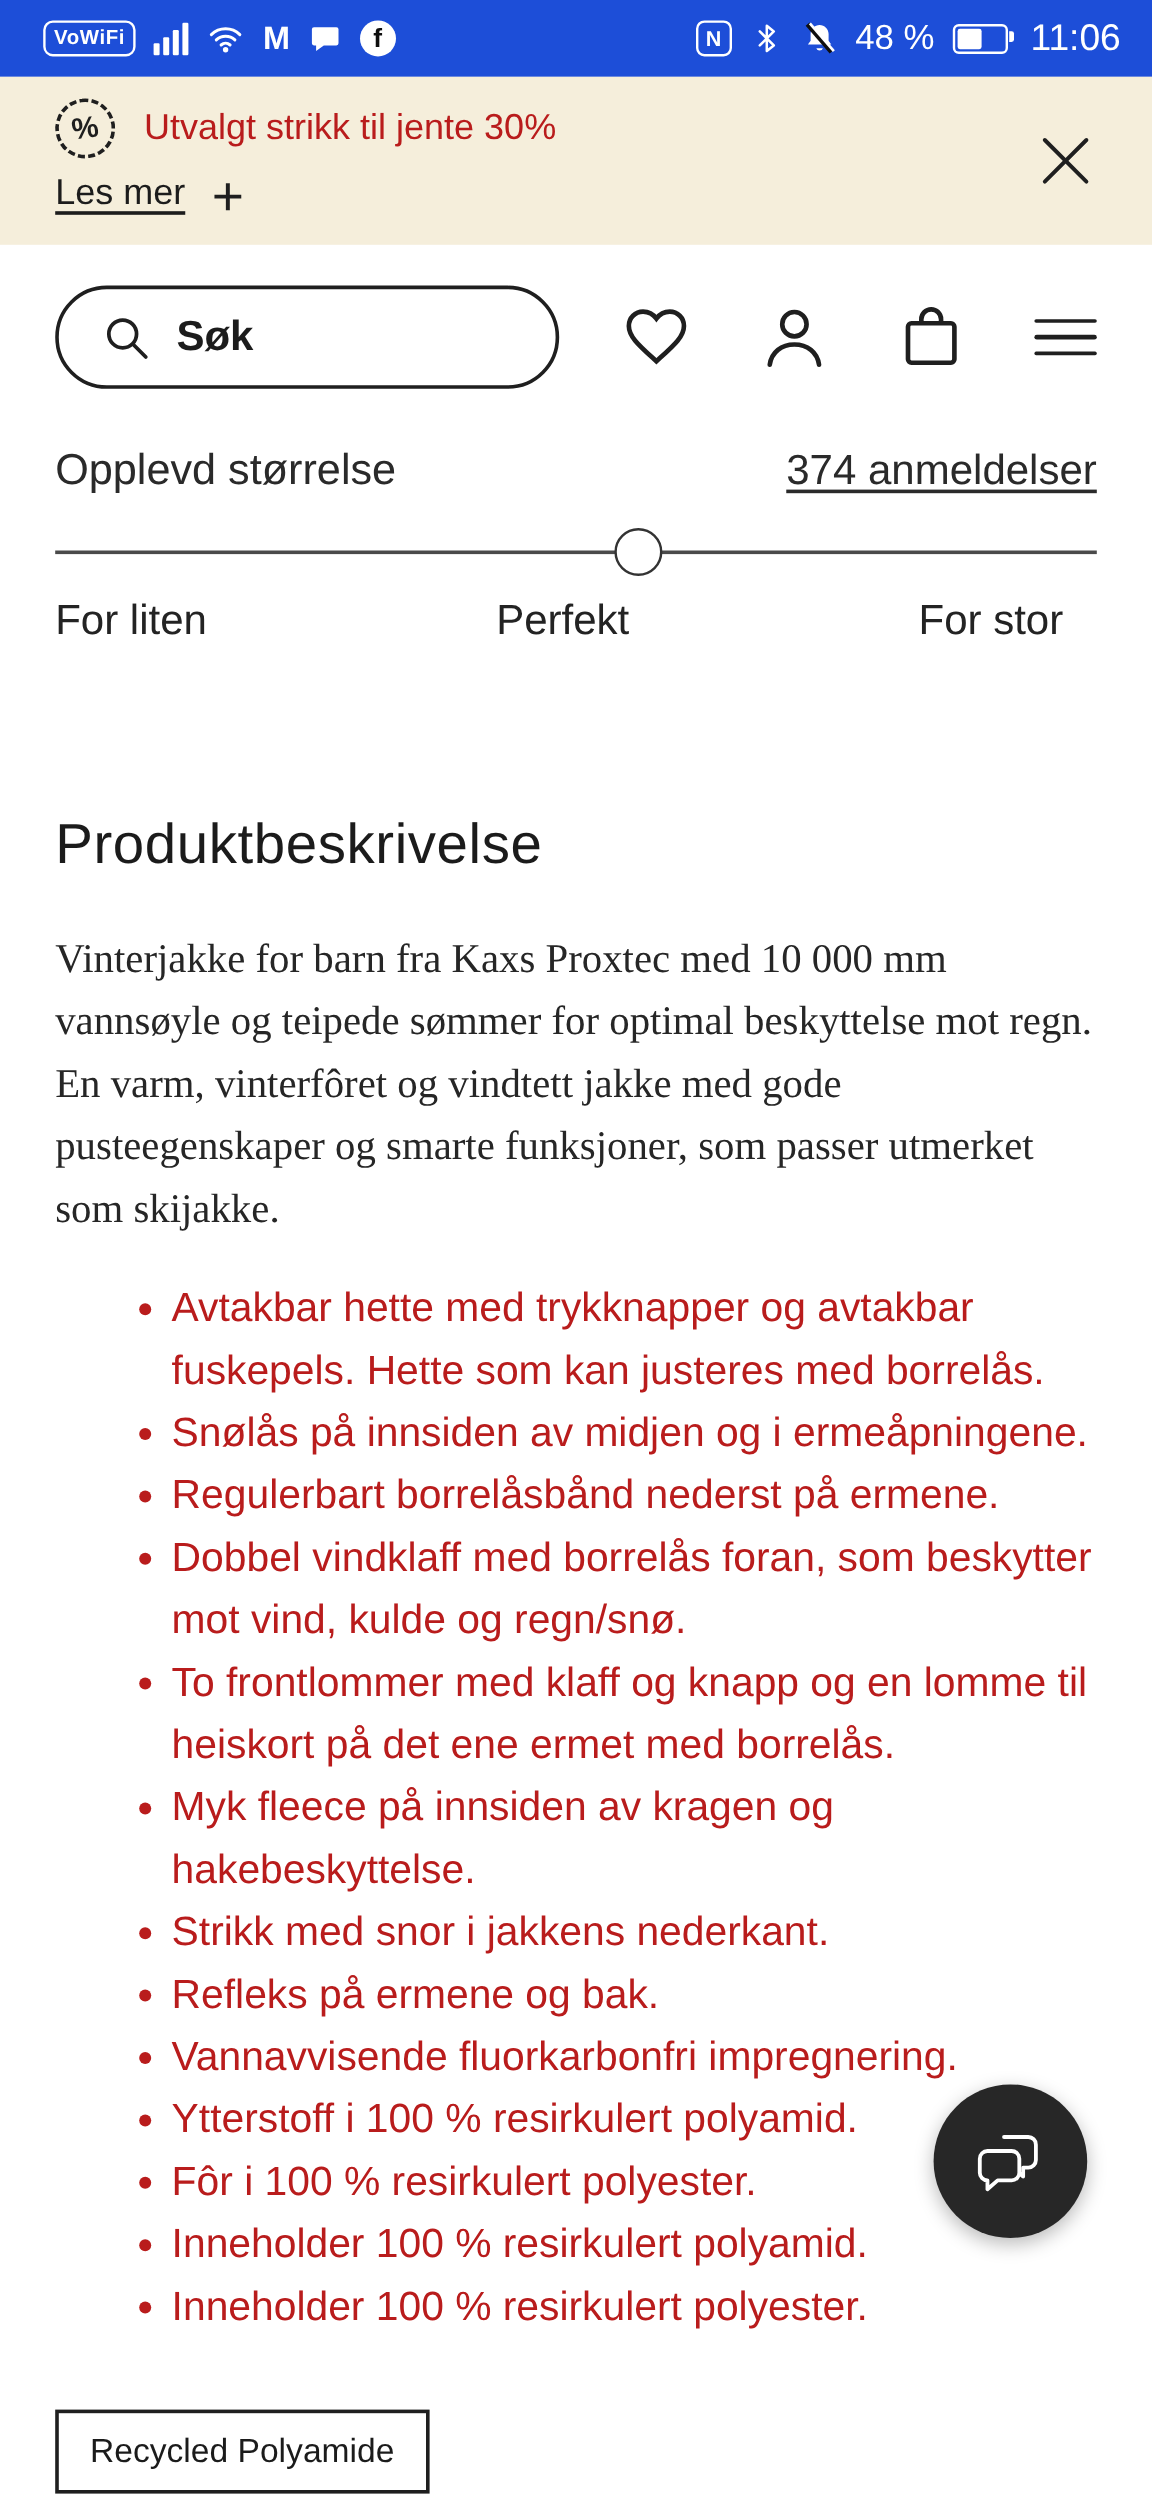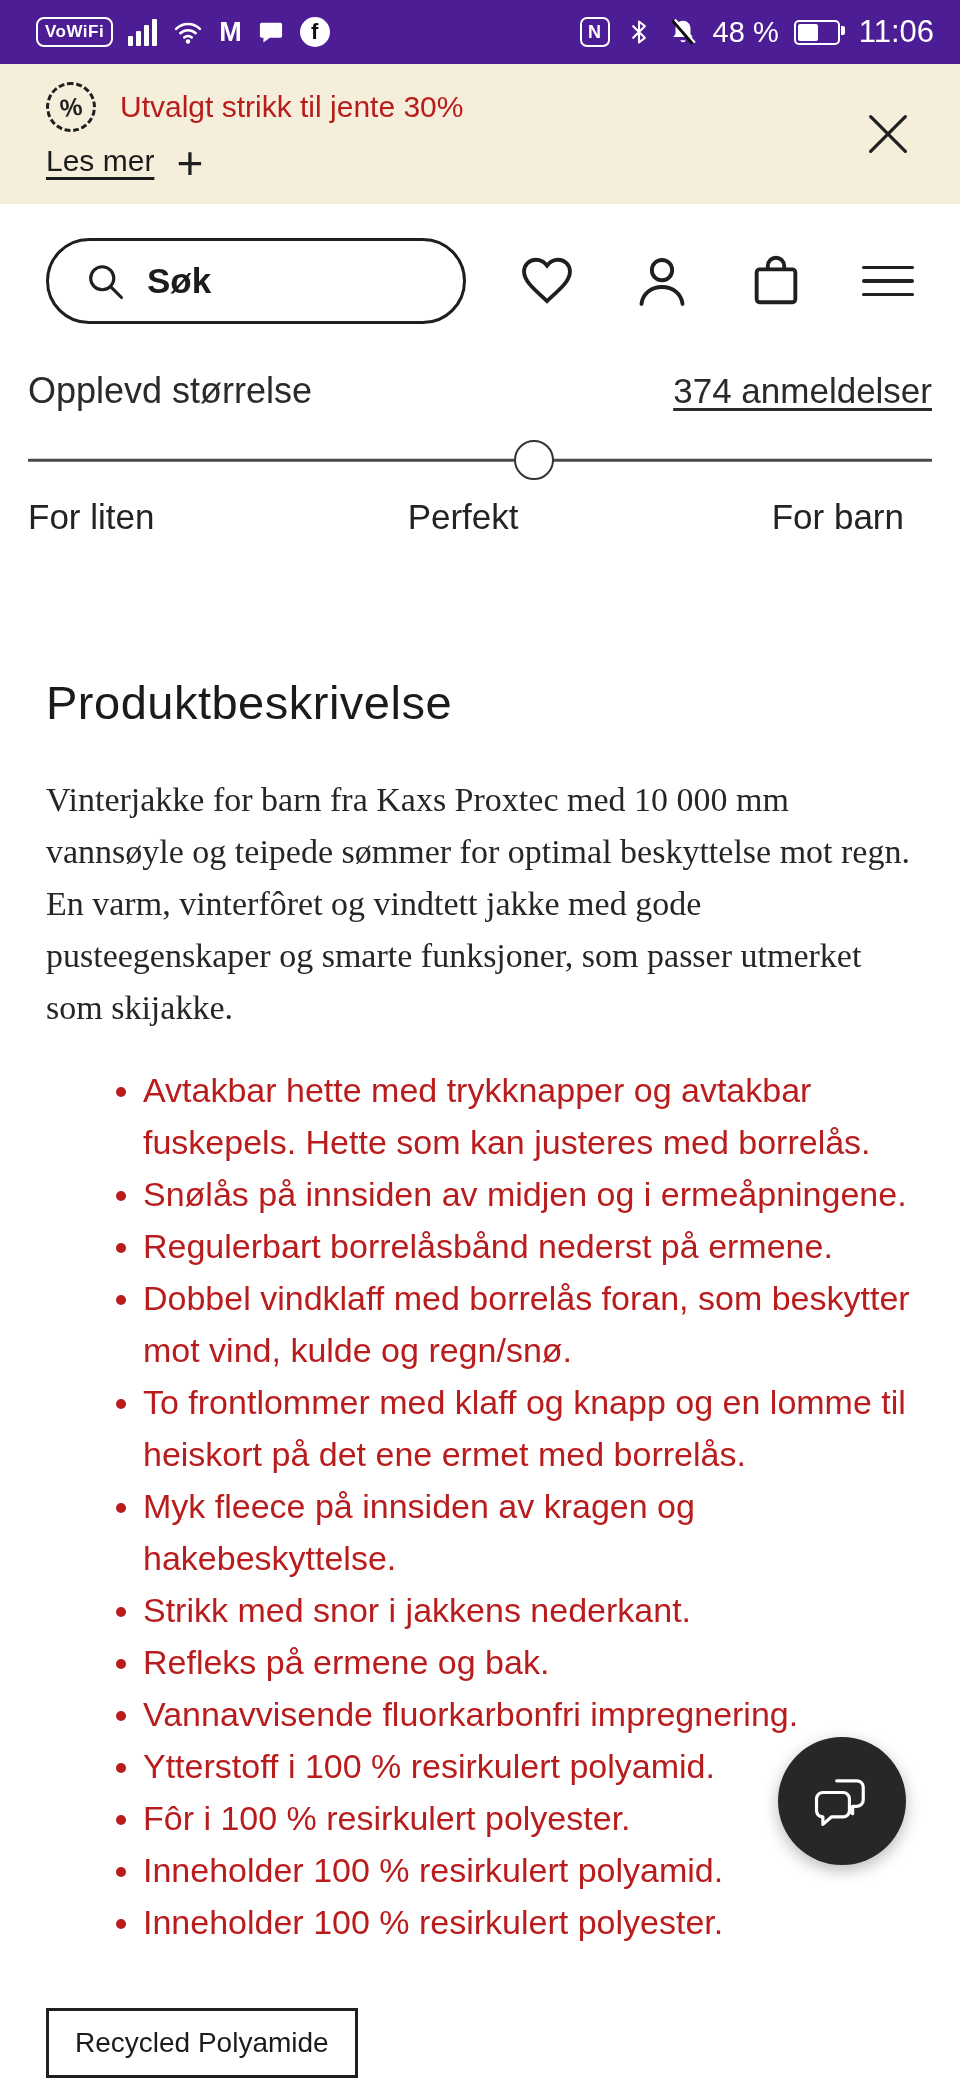--- a/index.html
+++ b/index.html
@@ -1,21 +1,21 @@
 <!DOCTYPE html>
 <html><head>
 <meta charset="utf-8">
 <style>
   html,body{margin:0;padding:0;}
   body{width:960px;height:2080px;overflow:hidden;background:#fff;
        font-family:"Liberation Sans",sans-serif;color:#1f1f1f;position:relative;}
   .page{position:relative;width:960px;height:2080px;overflow:hidden;}
 
   
-  .status-bar{height:64px;background:#4c1d95;color:#fff;display:flex;align-items:center;
+  .status-bar{height:64px;background:#1d4ed8;color:#fff;display:flex;align-items:center;
               justify-content:space-between;padding:0 26px 0 36px;box-sizing:border-box;}
   .sb-left,.sb-right{display:flex;align-items:center;gap:15px;}
   .vowifi{border:2px solid #fff;border-radius:8px;font-size:17px;font-weight:700;
           padding:3px 7px;letter-spacing:.5px;}
   .signal{display:flex;align-items:flex-end;gap:3px;height:28px;}
   .signal i{display:block;width:5px;background:#fff;border-radius:1px;}
   .signal i:nth-child(1){height:10px}.signal i:nth-child(2){height:15px}
   .signal i:nth-child(3){height:21px}.signal i:nth-child(4){height:27px}
   .gmail{font-size:27px;font-weight:700;}
   .fb{width:30px;height:30px;background:#fff;border-radius:50%;color:#0e0e0e;
@@ -49,21 +49,21 @@
   .search-pill{width:420px;height:86px;border:3px solid #1f1f1f;border-radius:60px;
        display:flex;align-items:center;gap:20px;padding-left:34px;box-sizing:border-box;cursor:pointer;}
   .search-label{font-size:35px;font-weight:600;color:#1c1c1c;}
   .header-icons{flex:1;display:flex;align-items:center;justify-content:space-between;
        padding-left:52px;}
   .icon-btn{background:none;border:none;padding:0;cursor:pointer;display:grid;place-items:center;}
   .burger{display:flex;flex-direction:column;gap:10px;width:52px;}
   .burger i{display:block;height:3.5px;background:#1f1f1f;border-radius:2px;}
 
   
-  .size-section{padding:46px 28px 0;}
+  .size-section{padding:46px 46px 0;}
   .size-head{display:flex;justify-content:space-between;align-items:baseline;}
   .size-title{font-size:36px;color:#2a2a2a;}
   .reviews-link{font-size:35px;color:#2a2a2a;text-decoration:underline;
        text-underline-offset:5px;cursor:pointer;}
   .slider{position:relative;height:44px;margin-top:26px;}
   .slider-track{position:absolute;left:0;right:0;top:50%;height:2.5px;background:#4a4a4a;
        transform:translateY(-50%);}
   .slider-handle{position:absolute;top:50%;left:56%;width:40px;height:40px;background:#fff;
        border:2.5px solid #333;border-radius:50%;transform:translate(-50%,-50%);box-sizing:border-box;}
   .size-labels{display:flex;justify-content:space-between;margin-top:14px;font-size:35px;
@@ -209,21 +209,21 @@
       <span class="size-title">Opplevd størrelse</span>
       <a class="reviews-link">374 anmeldelser</a>
     </div>
     <div class="slider">
       <span class="slider-track"></span>
       <span class="slider-handle" style="left: 56%;"></span>
     </div>
     <div class="size-labels">
       <span class="lbl-left">For liten</span>
       <span class="lbl-center">Perfekt</span>
-      <span class="lbl-right">For barn</span>
+      <span class="lbl-right">For stor</span>
     </div>
   </div>
 
   
   <div class="product-section">
     <h2 class="product-title">Produktbeskrivelse</h2>
     <p class="product-desc">Vinterjakke for barn fra Kaxs Proxtec med 10 000 mm vannsøyle og teipede sømmer for optimal beskyttelse mot regn. En varm, vinterfôret og vindtett jakke med gode pusteegenskaper og smarte funksjoner, som passer utmerket som skijakke.</p>
     <ul class="product-bullets">
       <li>Avtakbar hette med trykknapper og avtakbar fuskepels. Hette som kan justeres med borrelås.</li>
       <li>Snølås på innsiden av midjen og i ermeåpningene.</li>

